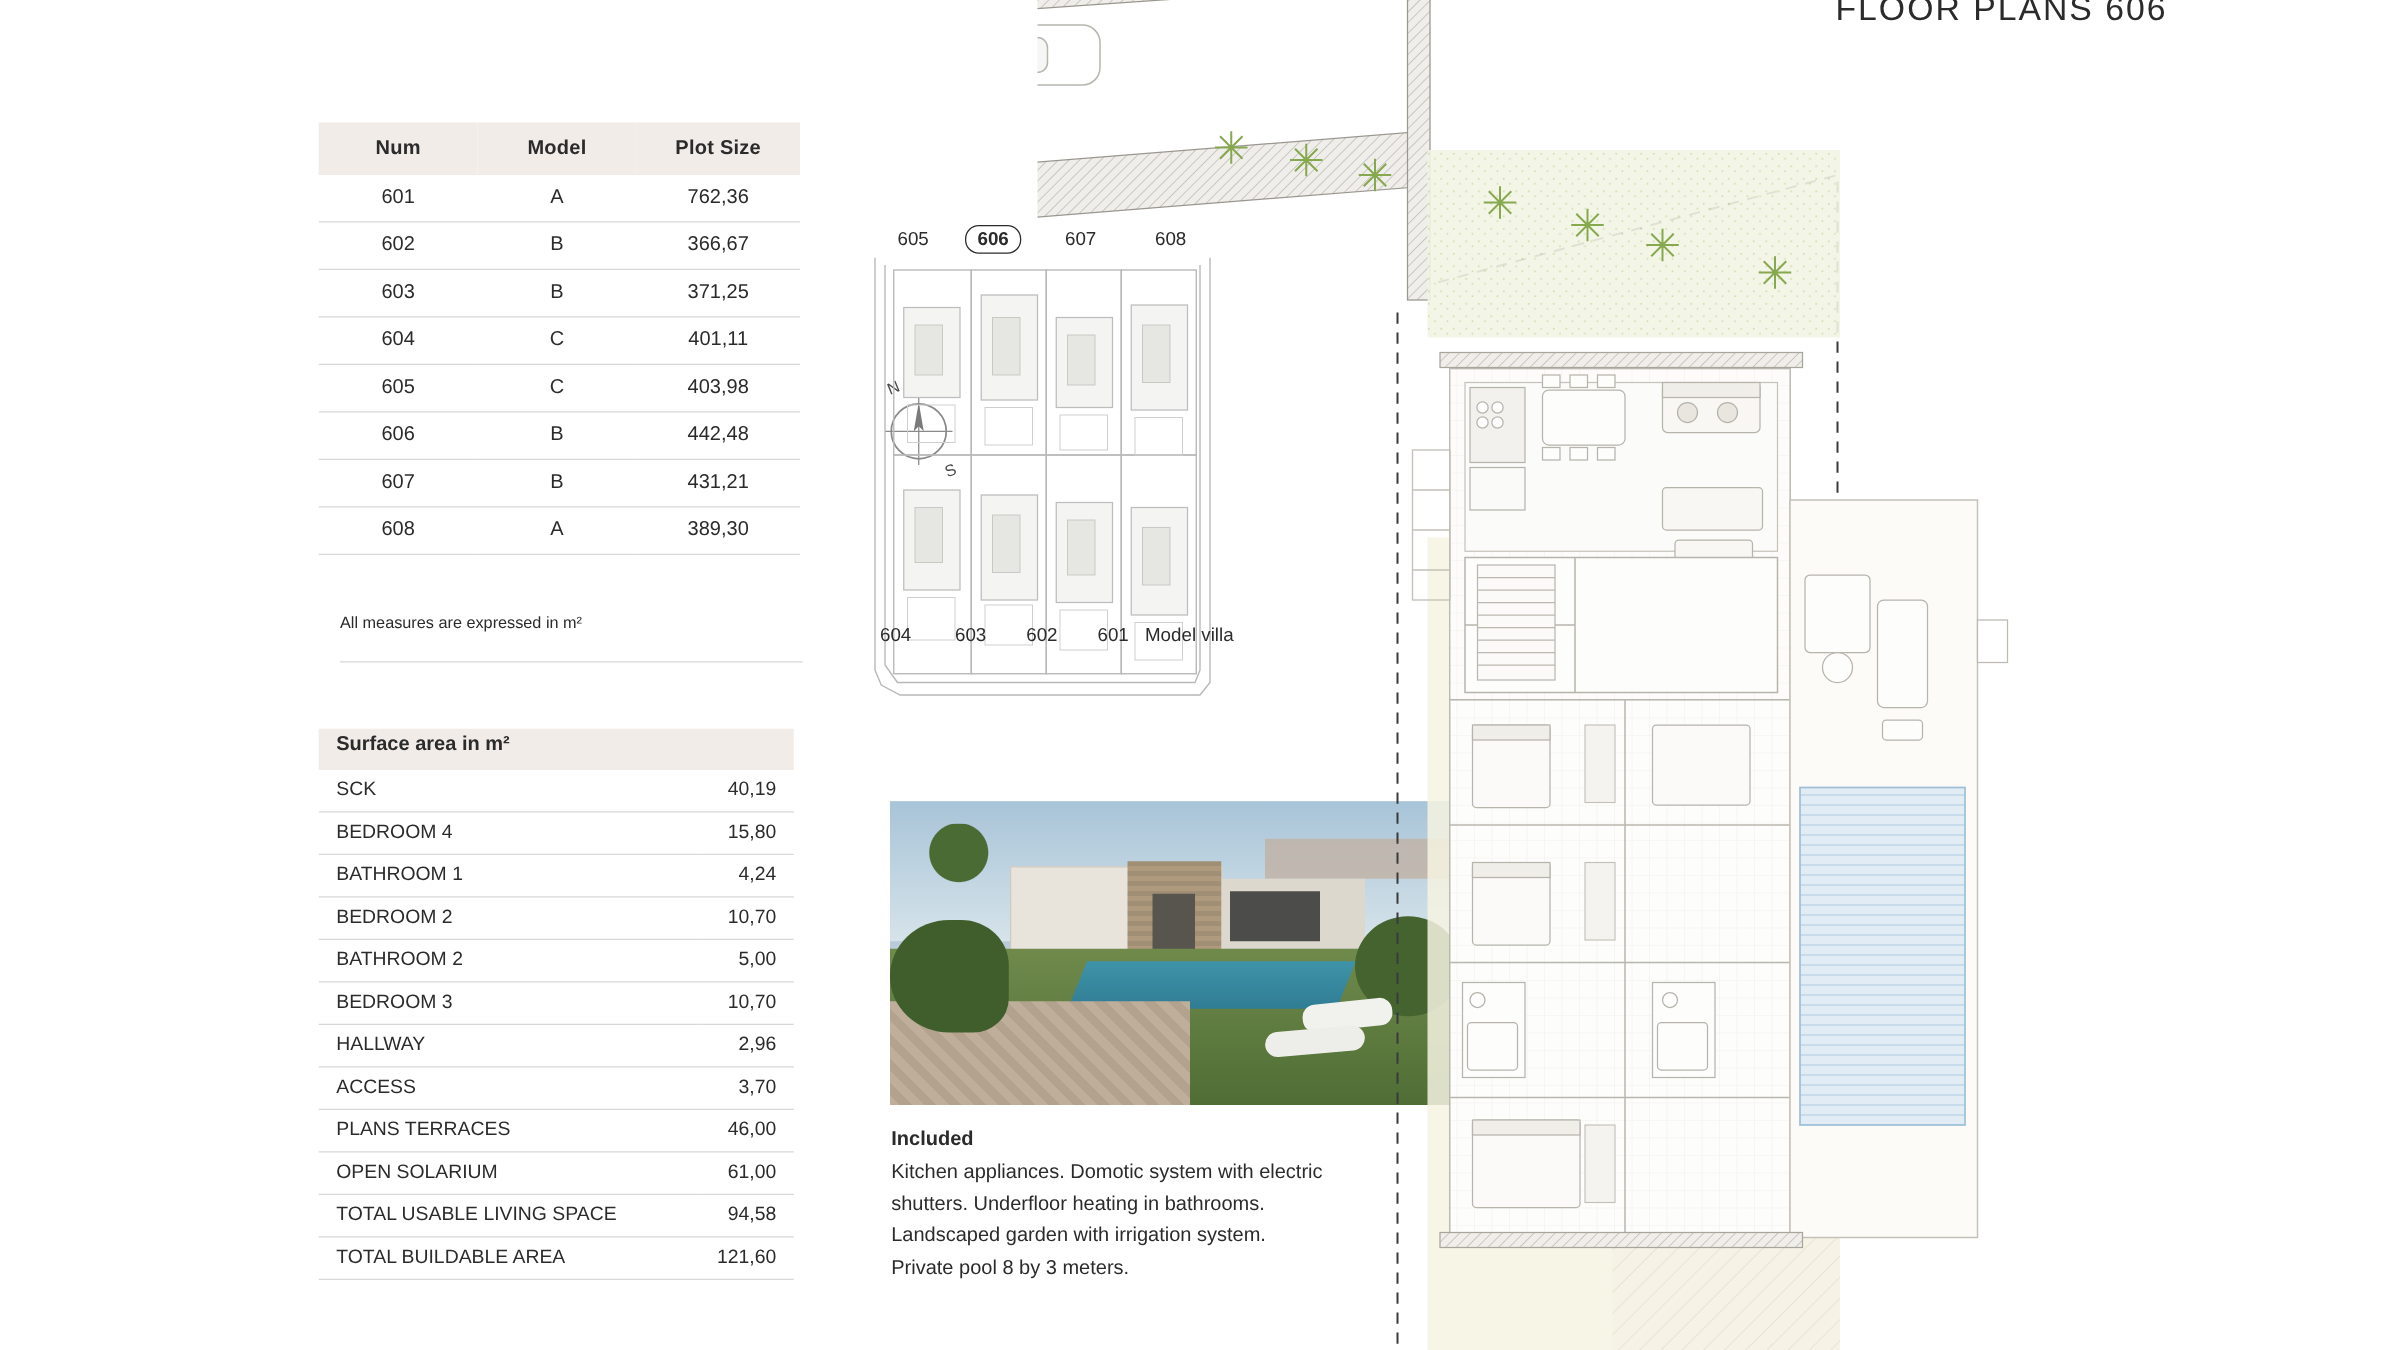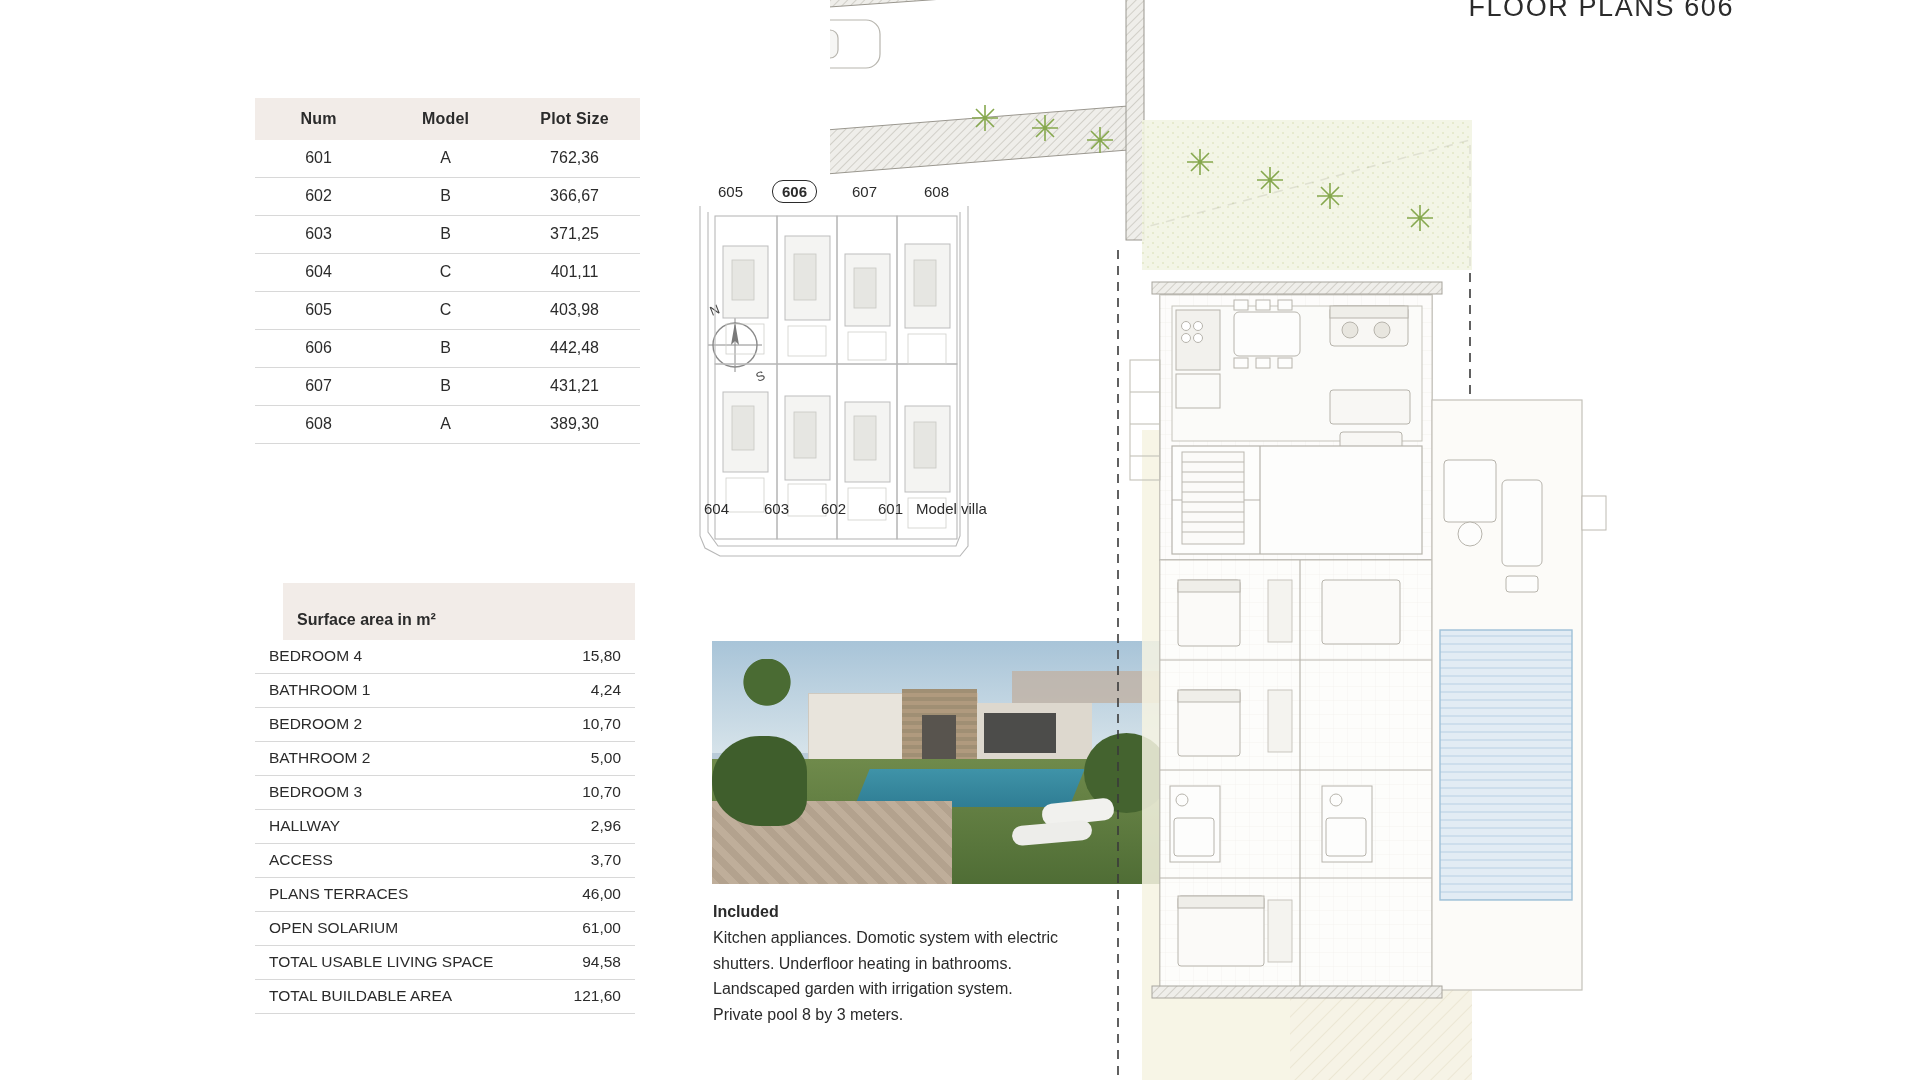--- a/index.html
+++ b/index.html
@@ -52,22 +52,21 @@
 
   .surface-block {
     position: absolute;
     left: 255px; top: 583px;
     width: 380px;
   }
   .surface-head {
     background: #f2ece8;
     font-size: 16px;
     font-weight: bold;
-    padding: 28px 0 11px 14px;
-    margin-left: 28px;
+    padding: 4px 0 11px 14px;
   }
   .surface-block table { border-collapse: collapse; width: 100%; }
   .surface-block tbody td {
     font-size: 15.5px;
     padding: 7px 0 8px 0;
     border-bottom: 1px solid #d8d8d8;
   }
   .surface-block tbody td.lbl { padding-left: 14px; text-align: left; }
   .surface-block tbody td.val { padding-right: 14px; text-align: right; }
 
@@ -221,25 +220,30 @@
         </tr>
         <tr>
           <td>608</td>
           <td>A</td>
           <td>389,30</td>
         </tr>
       </tbody>
     </table>
   </div>
 
+  <div class="measures-note">All measures are expressed in m²</div>
 
   <div class="surface-block">
     <div class="surface-head">Surface area in m²</div>
     <table>
       <tbody>
+        <tr>
+          <td class="lbl">SCK</td>
+          <td class="val">40,19</td>
+        </tr>
         <tr>
           <td class="lbl">BEDROOM 4</td>
           <td class="val">15,80</td>
         </tr>
         <tr>
           <td class="lbl">BATHROOM 1</td>
           <td class="val">4,24</td>
         </tr>
         <tr>
           <td class="lbl">BEDROOM 2</td>

